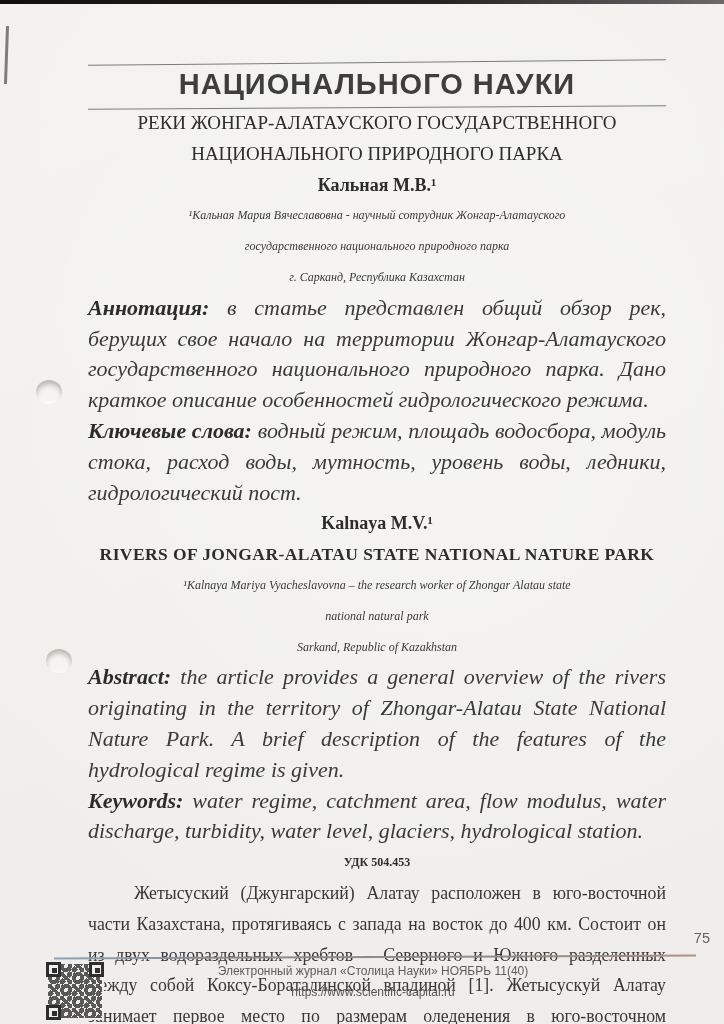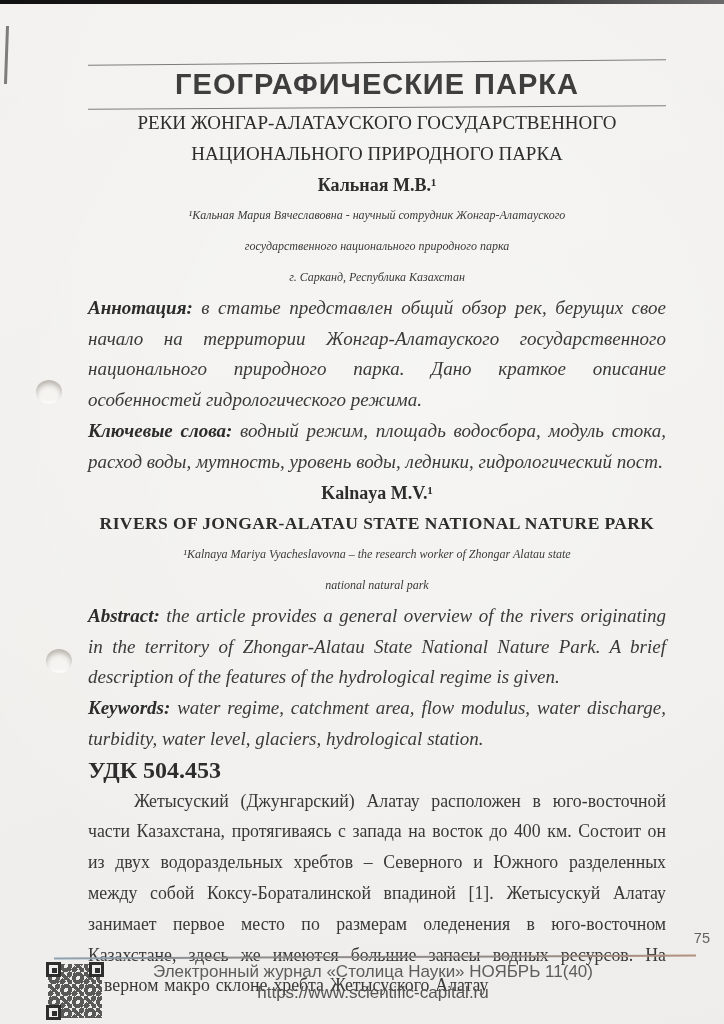--- a/index.html
+++ b/index.html
@@ -30,35 +30,35 @@
   .section-header{font-family:"Liberation Sans", sans-serif;font-weight:600;
         font-size:29px;line-height:43px;text-align:center;color:#3e3e3e;letter-spacing:1px;}
 
   .cline{line-height:30.8px;text-align:center;}
   .title-ru{font-weight:normal;font-size:19px;color:#2d2d2d;}
   .title-ru:first-of-type{margin-top:4px;}
   .author{font-weight:bold;font-size:18px;color:#2d2d2d;}
   .affil{font-style:italic;font-size:12px;color:#3a3a3a;}
   .title-en{font-weight:bold;font-size:17.5px;color:#2d2d2d;letter-spacing:.4px;}
 
-  .para{font-size:19px;line-height:30.8px;text-align:justify;
+  .para{font-size:22px;line-height:30.8px;text-align:justify;
         font-style:italic;color:#3a3a3a;}
   .para .lead{font-weight:bold;color:#2c2c2c;}
-  .udc{font-weight:bold;font-style:normal;font-size:24px;line-height:30.8px;
-        text-align:left;color:#2d2d2d;}
+  .udc{font-weight:bold;font-style:normal;font-size:12px;line-height:30.8px;
+        text-align:center;color:#2d2d2d;}
   .body-para{font-style:normal;font-size:17.8px;color:#383838;
         text-indent:46px;text-align:justify;line-height:30.8px;
         word-spacing:1.5px;}
 
   
   .footer-rule{position:absolute;left:54px;right:28px;top:956px;height:2px;
         background:linear-gradient(90deg,#8fa3b3 0%,#8d8d8d 25%,#918b86 70%,#b3917e 100%);
         transform:rotate(-0.25deg);}
   .footer-text{position:absolute;left:120px;right:98px;top:961px;text-align:center;
-        font-family:"Liberation Sans", sans-serif;font-size:17px;line-height:21px;color:#5d5d5d;}
+        font-family:"Liberation Sans", sans-serif;font-size:12px;line-height:21px;color:#5d5d5d;}
   .footer-link{color:#555;cursor:pointer;}
   .page-num{position:absolute;right:14px;top:930px;font-family:"Liberation Sans", sans-serif;
         font-size:14.5px;color:#636363;}
 
   .qr{position:absolute;left:46px;top:962px;width:58px;height:58px;background:#efeeec;}
   .qr-noise{position:absolute;inset:2px;
         background-image:
           repeating-conic-gradient(from 0deg,#343434 0 25%,transparent 0 50%),
           repeating-conic-gradient(from 45deg,#343434 0 25%,transparent 0 50%);
         background-size:8px 8px,6px 6px;background-position:0 0,3px 2px;
@@ -77,41 +77,42 @@
 <div class="page">
 
   <div class="scan-edge-top"></div>
   <div class="scan-edge-left"></div>
   <div class="punch punch1"></div>
   <div class="punch punch2"></div>
 
   <div class="content">
 
     <hr class="rule rule1">
-    <div class="section-header">ГЕОГРАФИЧЕСКИЕ ПАРКА</div>
+    <div class="section-header">НАЦИОНАЛЬНОГО НАУКИ</div>
     <hr class="rule rule2">
 
     <div class="cline title-ru">РЕКИ ЖОНГАР-АЛАТАУСКОГО ГОСУДАРСТВЕННОГО</div>
     <div class="cline title-ru">НАЦИОНАЛЬНОГО ПРИРОДНОГО ПАРКА</div>
 
     <div class="cline author">Кальная М.В.¹</div>
 
     <div class="cline affil">¹Кальная Мария Вячеславовна - научный сотрудник Жонгар-Алатауского</div>
     <div class="cline affil">государственного национального природного парка</div>
     <div class="cline affil">г. Сарканд, Республика Казахстан</div>
 
     <div class="para"><span class="lead">Аннотация:</span><span> в статье представлен общий обзор рек, берущих свое начало на территории Жонгар-Алатауского государственного национального природного парка. Дано краткое описание особенностей гидрологического режима.</span></div>
 
     <div class="para"><span class="lead">Ключевые слова:</span><span> водный режим, площадь водосбора, модуль стока, расход воды, мутность, уровень воды, ледники, гидрологический пост.</span></div>
 
     <div class="cline author">Kalnaya M.V.¹</div>
     <div class="cline title-en">RIVERS OF JONGAR-ALATAU STATE NATIONAL NATURE PARK</div>
 
     <div class="cline affil">¹Kalnaya Mariya Vyacheslavovna – the research worker of Zhongar Alatau state</div>
     <div class="cline affil">national natural park</div>
+    <div class="cline affil">Sarkand, Republic of Kazakhstan</div>
 
     <div class="para"><span class="lead">Abstract:</span><span> the article provides a general overview of the rivers originating in the territory of Zhongar-Alatau State National Nature Park. A brief description of the features of the hydrological regime is given.</span></div>
 
     <div class="para"><span class="lead">Keywords:</span><span> water regime, catchment area, flow modulus, water discharge, turbidity, water level, glaciers, hydrological station.</span></div>
 
     <div class="udc">УДК 504.453</div>
 
     <div class="para body-para">Жетысуский (Джунгарский) Алатау расположен в юго-восточной части Казахстана, протягиваясь с запада на восток до 400 км. Состоит он из двух водораздельных хребтов – Северного и Южного разделенных между собой Коксу-Бораталинской впадиной [1]. Жетысускуй Алатау занимает первое место по размерам оледенения в юго-восточном Казахстане, здесь же имеются большие запасы водных ресурсов. На северном макро склоне хребта Жетысуского Алатау</div>
   </div>
 

